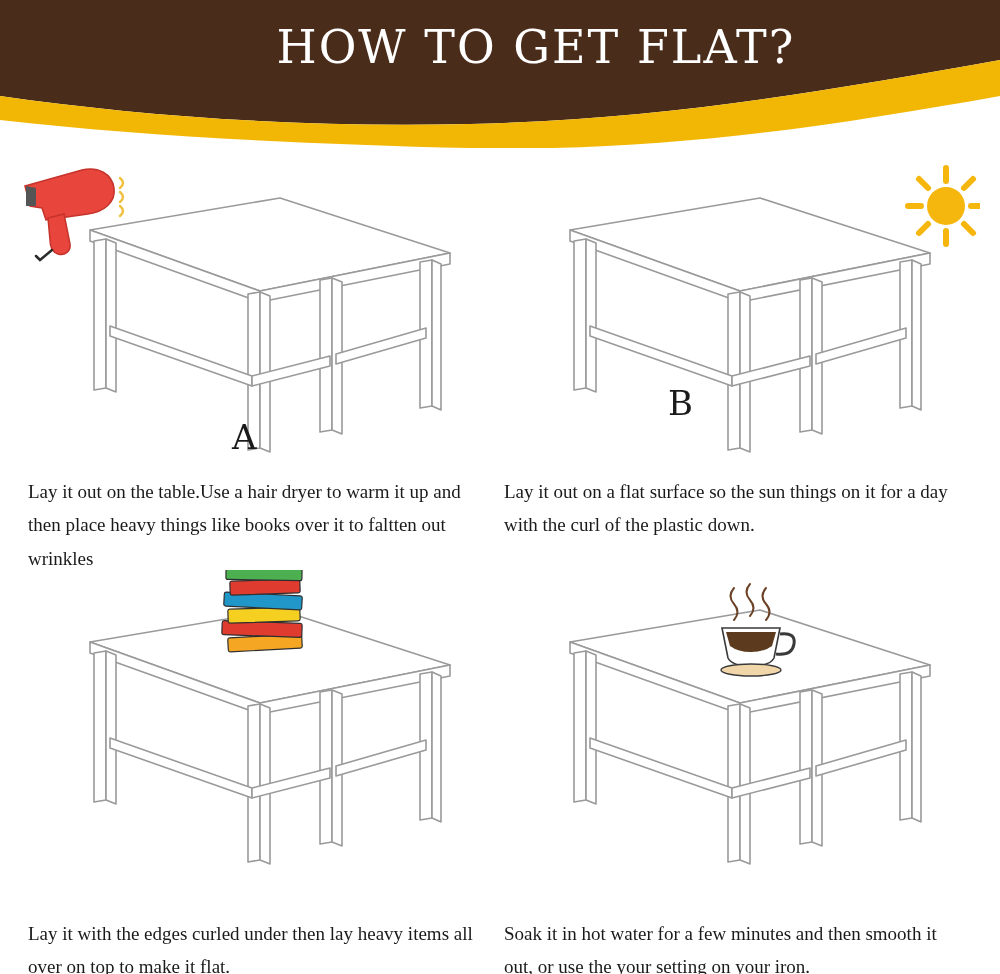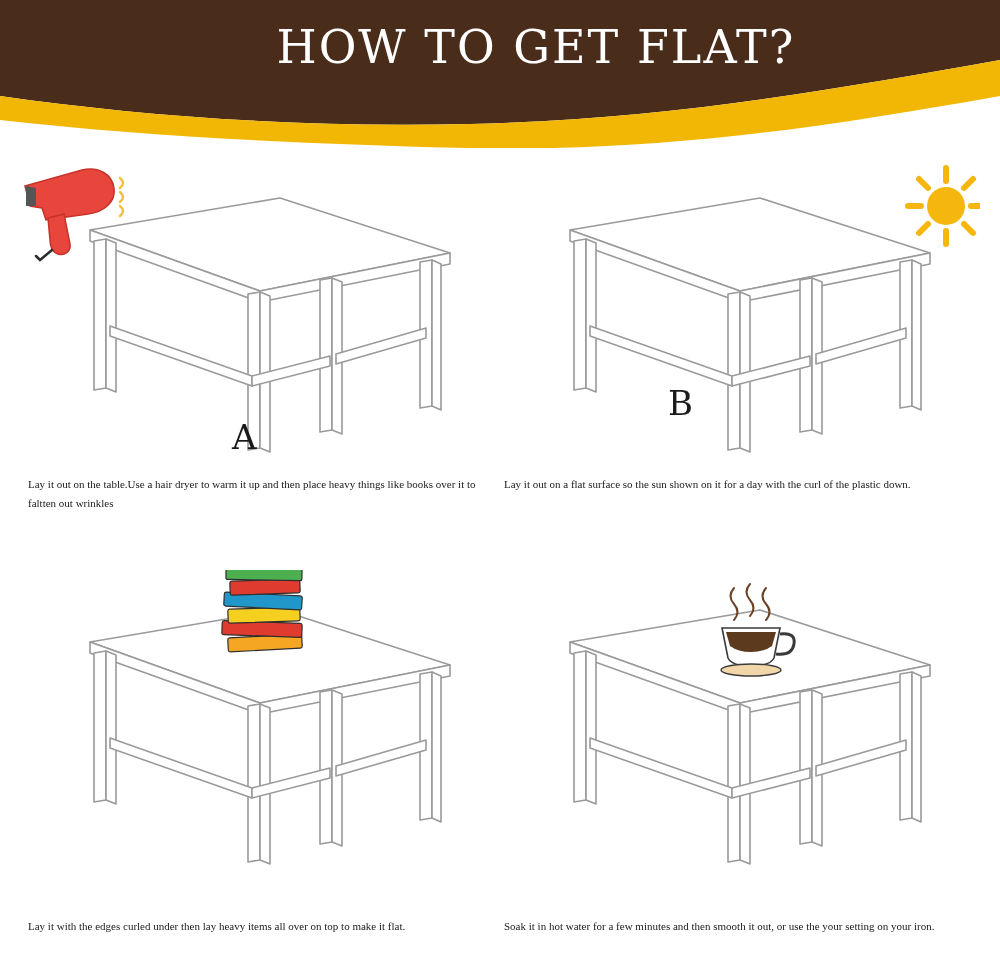--- a/index.html
+++ b/index.html
@@ -78,21 +78,21 @@
     color: #1a1a1a;
     line-height: 1;
   }
   .letter-a { left: 212px; top: 262px; }
   .letter-b { left: 168px; top: 228px; }
 
   .panel-caption {
     position: absolute;
     width: 448px;
     font-family: "Liberation Serif", serif;
-    font-size: 11px;
+    font-size: 19px;
     color: #1a1a1a;
     line-height: 1.75;
   }
 
   
   .cap-a { left: 28px;  top: 325px; }
   .cap-b { left: 504px; top: 325px; }
   .cap-c { left: 28px;  top: 767px; }
   .cap-d { left: 504px; top: 767px; }
 
@@ -176,21 +176,21 @@
           <line x1="11" y1="11" x2="20" y2="20"></line>
           <line x1="56" y1="56" x2="65" y2="65"></line>
           <line x1="65" y1="11" x2="56" y2="20"></line>
           <line x1="20" y1="56" x2="11" y2="65"></line>
         </g>
         <circle cx="38" cy="38" r="19" fill="#f5b60d"></circle>
       </g>
     </svg>
     <div class="panel-letter letter-b">B</div>
   </div>
-  <div class="panel-caption cap-b">Lay it out on a flat surface so the sun shown on it for a day with the curl of the plastic down.</div>
+  <div class="panel-caption cap-b">Lay it out on a flat surface so the sun things on it for a day with the curl of the plastic down.</div>
 
   <div class="panel panel-c">
     <svg class="panel-art" viewBox="0 0 480 320">
       <g fill="#ffffff" stroke="#9a9a9a" stroke-width="1.6" stroke-linejoin="round">
         <polygon points="70,72 260,40 430,95 240,133"></polygon>
         <polygon points="70,72 240,133 240,144 70,83"></polygon>
         <polygon points="430,95 240,133 240,144 430,106"></polygon>
         <polygon points="74,83 86,81 86,230 74,232"></polygon>
         <polygon points="86,81 96,85 96,234 86,230"></polygon>
         <polygon points="228,136 240,134 240,290 228,292"></polygon>

